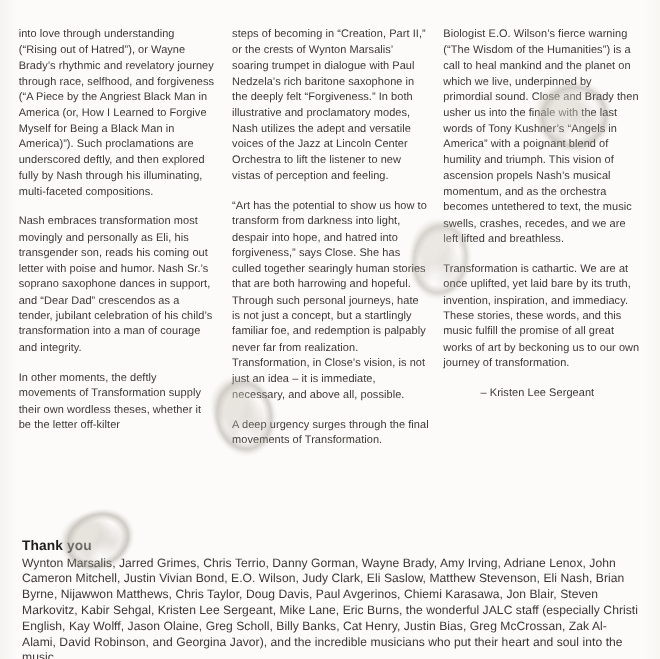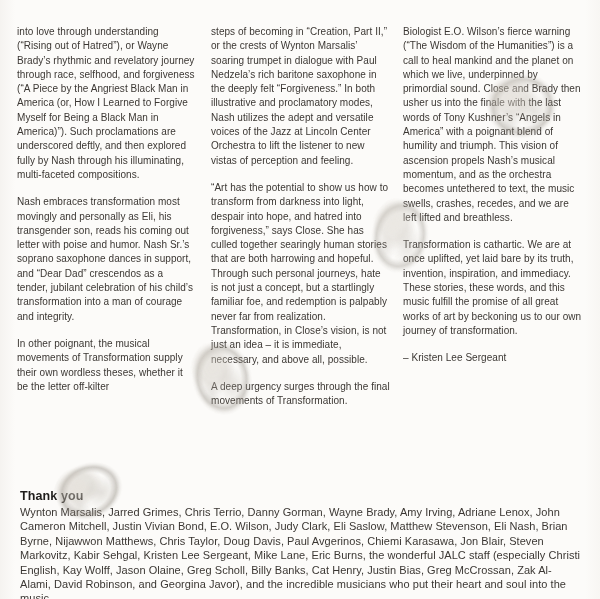--- a/index.html
+++ b/index.html
@@ -18,21 +18,21 @@
   .col{
     position:absolute;
     top:25px;
     width:179px;
     font-size:10px;
     line-height:14.3px;
     letter-spacing:0.05px;
   }
   .para{margin:0 0 13px 0;}
   .it{}
-  .sig{text-align:left;padding-right:8px;margin-top:9px;}
+  .sig{text-align:center;padding-right:8px;margin-top:9px;}
   .thankyou{
     position:absolute;
     left:20px;top:489px;width:562px;
   }
   .thankyou h2{
     font-size:12.5px;font-weight:bold;color:#1f1d1b;
     margin:0 0 2px 0;letter-spacing:0.1px;
   }
   .thankyou p{
     margin:0;font-size:11px;line-height:14.4px;letter-spacing:0.05px;
@@ -49,21 +49,21 @@
     filter:blur(0.5px);
   }
 </style>
 </head>
 <body>
 
 <main class="page">
   <section class="col" style="left:17px">
       <p class="para"><span>into love through understanding (“Rising out of Hatred”), or Wayne Brady’s rhythmic and revelatory journey through race, selfhood, and forgiveness (“A Piece by the Angriest Black Man in America (or, How I Learned to Forgive Myself for Being a Black Man in America)”). Such proclamations are underscored deftly, and then explored fully by Nash through his illuminating, multi-faceted compositions.</span></p>
       <p class="para"><span>Nash embraces transformation most movingly and personally as Eli, his transgender son, reads his coming out letter with poise and humor. Nash Sr.’s soprano saxophone dances in support, and “Dear Dad” crescendos as a tender, jubilant celebration of his child’s transformation into a man of courage and integrity.</span></p>
-      <p class="para"><span>In other poignant, the musical movements of </span><span class="it">Transformation</span><span> supply their own wordless theses, whether it be the letter off-kilter</span></p>
+      <p class="para"><span>In other moments, the deftly movements of </span><span class="it">Transformation</span><span> supply their own wordless theses, whether it be the letter off-kilter</span></p>
     </section>
   <section class="col" style="left:211px">
       <p class="para"><span>steps of becoming in “Creation, Part II,” or the crests of Wynton Marsalis’ soaring trumpet in dialogue with Paul Nedzela’s rich baritone saxophone in the deeply felt “Forgiveness.” In both illustrative and proclamatory modes, Nash utilizes the adept and versatile voices of the Jazz at Lincoln Center Orchestra to lift the listener to new vistas of perception and feeling.</span></p>
       <p class="para"><span>“Art has the potential to show us how to transform from darkness into light, despair into hope, and hatred into forgiveness,” says Close. She has culled together searingly human stories that are both harrowing and hopeful. Through such personal journeys, hate is not just a concept, but a startlingly familiar foe, and redemption is palpably never far from realization. Transformation, in Close’s vision, is not just an idea – it is immediate, necessary, and above all, possible.</span></p>
       <p class="para"><span>A deep urgency surges through the final movements of </span><span class="it">Transformation</span><span>.</span></p>
     </section>
   <section class="col" style="left:403px">
       <p class="para"><span>Biologist E.O. Wilson’s fierce warning (“The Wisdom of the Humanities”) is a call to heal mankind and the planet on which we live, underpinned by primordial sound. Close and Brady then usher us into the finale with the last words of Tony Kushner’s “Angels in America” with a poignant blend of humility and triumph. This vision of ascension propels Nash’s musical momentum, and as the orchestra becomes untethered to text, the music swells, crashes, recedes, and we are left lifted and breathless.</span></p>
       <p class="para"><span class="it">Transformation</span><span> is cathartic. We are at once uplifted, yet laid bare by its truth, invention, inspiration, and immediacy. These stories, these words, and this music fulfill the promise of all great works of art by beckoning us to our own journey of transformation.</span></p>
       <p class="para sig">– Kristen Lee Sergeant</p>

